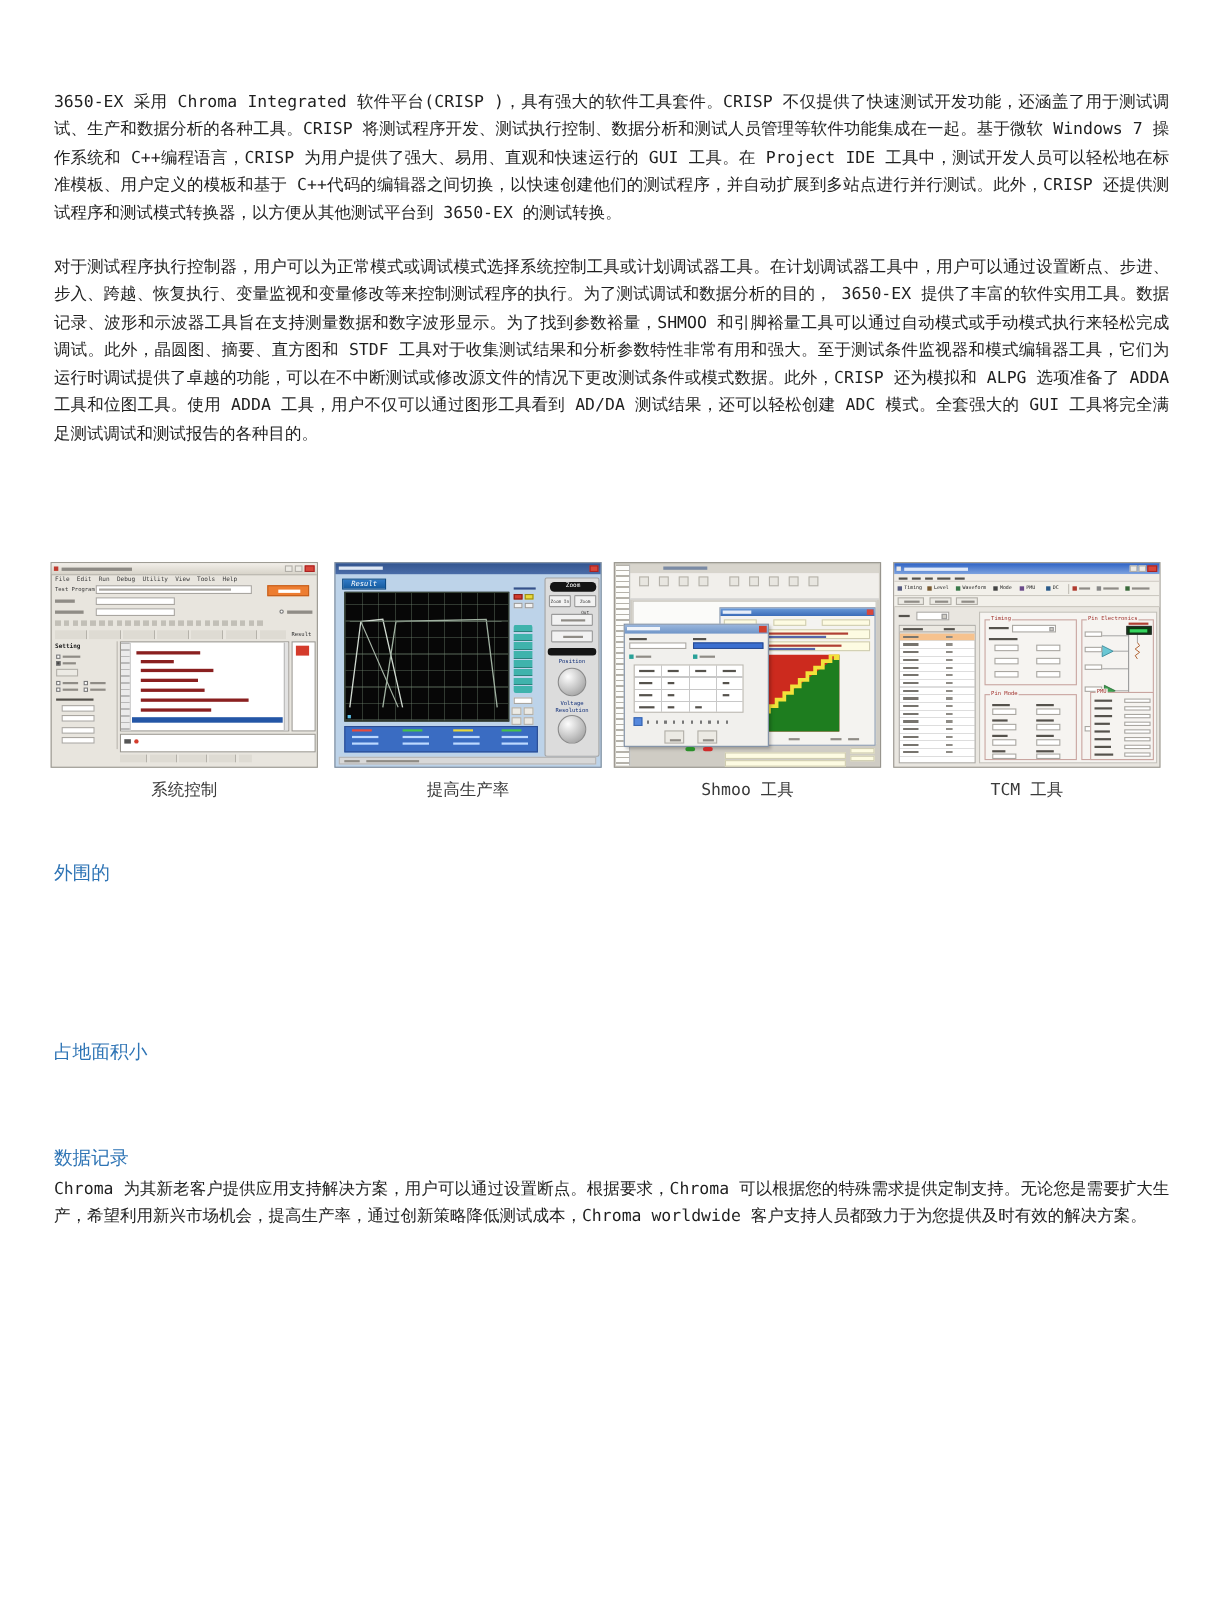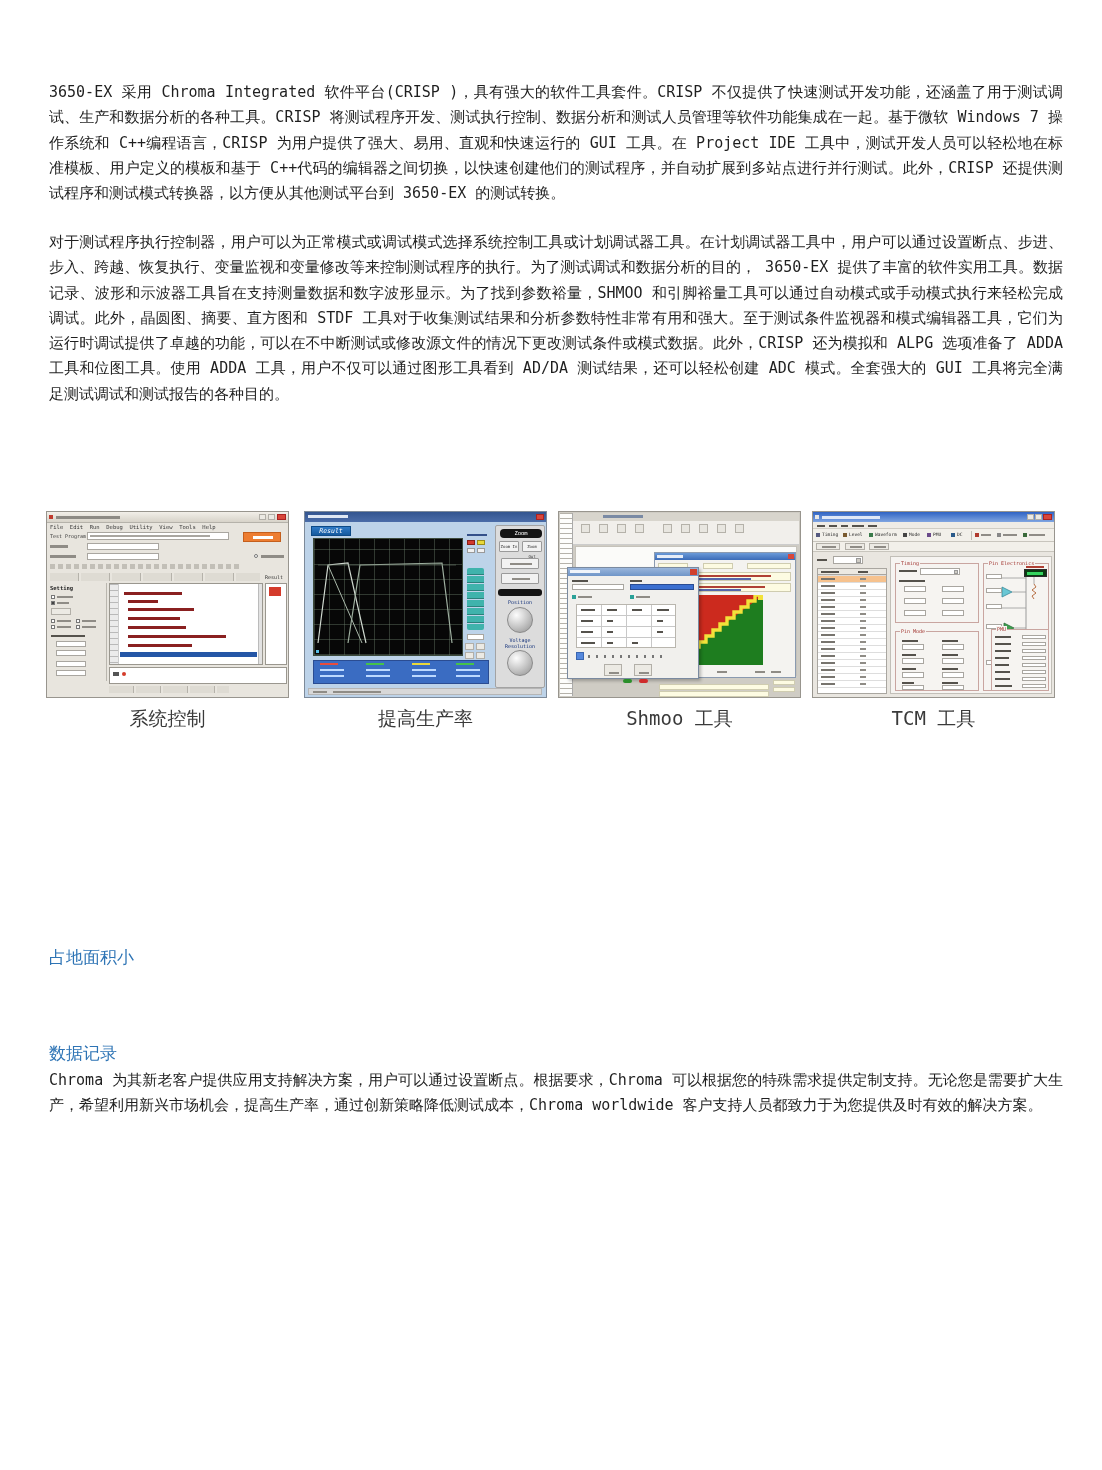--- a/index.html
+++ b/index.html
@@ -2,21 +2,21 @@
 <html><head>
 <meta charset="utf-8">
 <style>
   html,body{margin:0;padding:0;}
   body{width:1102px;height:1470px;background:#ffffff;overflow:hidden;
        font-family:"DejaVu Sans Mono","Liberation Mono",monospace;}
   .page{position:relative;width:1102px;height:1470px;background:#fff;}
   .h{position:absolute;left:49px;width:1014px;font-size:17px;line-height:22px;color:#2e74b5;}
   .para{position:absolute;left:49px;width:1014px;font-size:15px;line-height:25.3px;
         color:#1f1f1f;text-align:justify;}
-  .cap{position:absolute;top:708px;font-size:19px;line-height:20px;color:#3a3a3a;text-align:center;}
+  .cap{position:absolute;top:708px;font-size:15px;line-height:20px;color:#3a3a3a;text-align:center;}
 
   
   .fig{position:absolute;top:511px;width:243px;height:187px;}
   #fig1{left:46px}#fig2{left:304px}#fig3{left:558px}#fig4{left:812px}
   .fig *{position:absolute;box-sizing:border-box;}
   .bar{background:#8f8c86;height:3px;}
   .bar.d{background:#55524c}
   .bar.r{background:#b04034}
   .fld{background:#fff;border:1px solid #a9a6a0;}
   .btnlike{background:#eceae4;border:1px solid #b2afa8;}
@@ -510,19 +510,20 @@
         </div>
       </div>
     </div>
   </div>
 
   <div class="cap" style="left:46px;width:243px">系统控制</div>
   <div class="cap" style="left:304px;width:243px">提高生产率</div>
   <div class="cap" style="left:558px;width:243px">Shmoo 工具</div>
   <div class="cap" style="left:812px;width:243px">TCM 工具</div>
 
+  <div class="h" style="top:783px">外围的</div>
 
   <div class="h" style="top:946px">占地面积小</div>
 
   <div class="h" style="top:1042px">数据记录</div>
   <div class="para" style="top:1068px">Chroma 为其新老客户提供应用支持解决方案，用户可以通过设置断点。根据要求，Chroma 可以根据您的特殊需求提供定制支持。无论您是需要扩大生产，希望利用新兴市场机会，提高生产率，通过创新策略降低测试成本，Chroma worldwide 客户支持人员都致力于为您提供及时有效的解决方案。</div>
 
 </div>
 
 </body></html>

